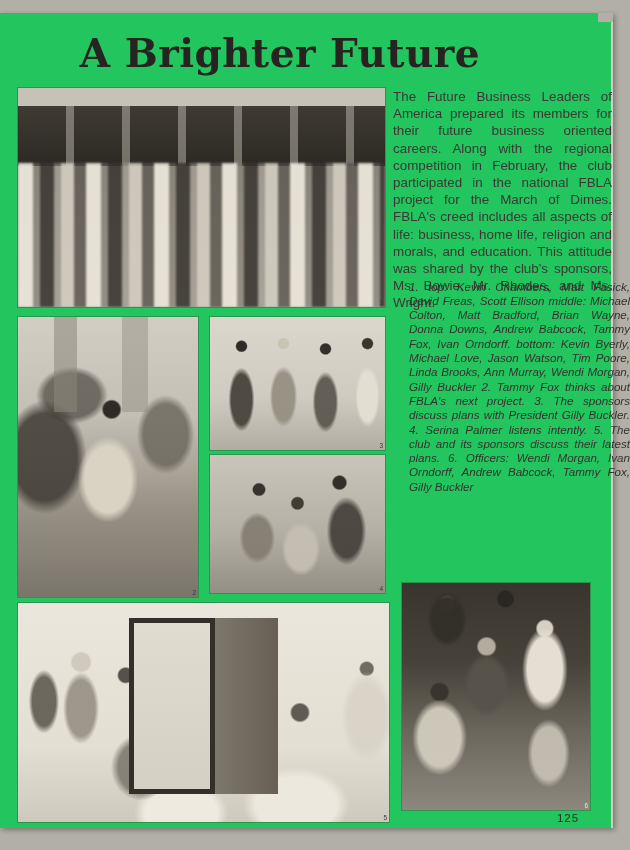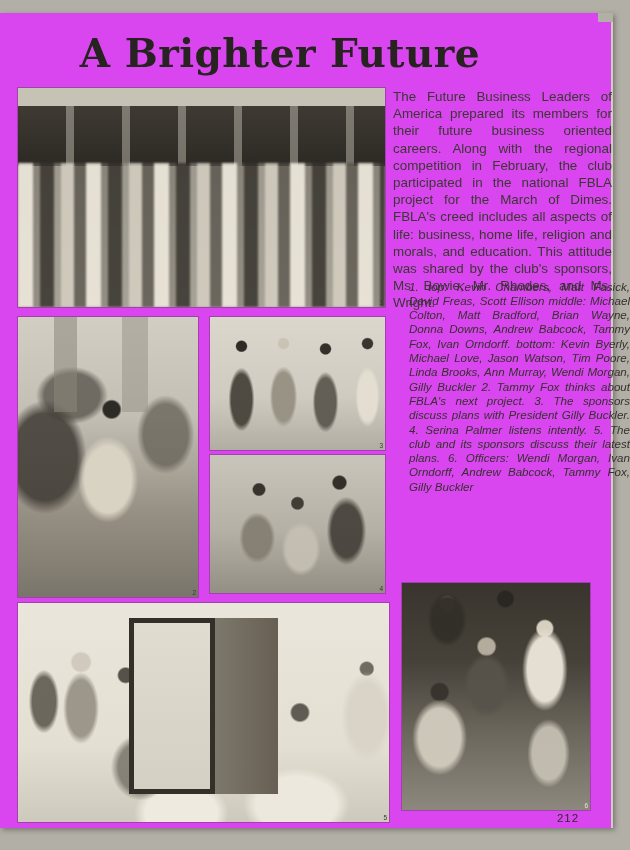--- a/index.html
+++ b/index.html
@@ -3,21 +3,21 @@
 <meta charset="utf-8">
 <style>
   html,body{margin:0;padding:0;}
   body{
     width:630px;height:850px;position:relative;overflow:hidden;
     background:#b1afa6;
     font-family:"Liberation Sans",sans-serif;
   }
   .page{
     position:absolute;left:0;top:13px;width:613px;height:815px;
-    background:#d946ef;
+    background:#22c55e;
     box-shadow:2px 2px 5px rgba(55,52,46,.45), inset -2px 0 0 #cfccc2;
   }
   .corner-notch{
     position:absolute;right:0;top:0;width:15px;height:9px;background:#b1afa6;
   }
   .title{
     position:absolute;left:60px;top:17px;width:440px;margin:0;
     text-align:center;
     font-family:"DejaVu Serif",serif;font-weight:bold;font-size:39px;
     color:#262320;letter-spacing:.5px;
@@ -171,15 +171,15 @@
   </div>
 
   <div class="photo photo6">
     <span class="plabel">6</span>
   </div>
 
   <p class="article">The Future Business Leaders of America prepared its members for their future business oriented careers. Along with the regional competition in February, the club participated in the national FBLA project for the March of Dimes. FBLA's creed includes all aspects of life: business, home life, religion and morals, and education. This attitude was shared by the club's sponsors, Ms. Bowie, Mr. Rhodes, and Ms. Wright.</p>
 
   <p class="caption">1. top: Kevin Chambers, Matt Fasick, David Freas, Scott Ellison middle: Michael Colton, Matt Bradford, Brian Wayne, Donna Downs, Andrew Babcock, Tammy Fox, Ivan Orndorff. bottom: Kevin Byerly, Michael Love, Jason Watson, Tim Poore, Linda Brooks, Ann Murray, Wendi Morgan, Gilly Buckler 2. Tammy Fox thinks about FBLA's next project. 3. The sponsors discuss plans with President Gilly Buckler. 4. Serina Palmer listens intently. 5. The club and its sponsors discuss their latest plans. 6. Officers: Wendi Morgan, Ivan Orndorff, Andrew Babcock, Tammy Fox, Gilly Buckler</p>
 
-  <div class="page-num">212</div>
+  <div class="page-num">125</div>
 
 </div>
 
 </body></html>

